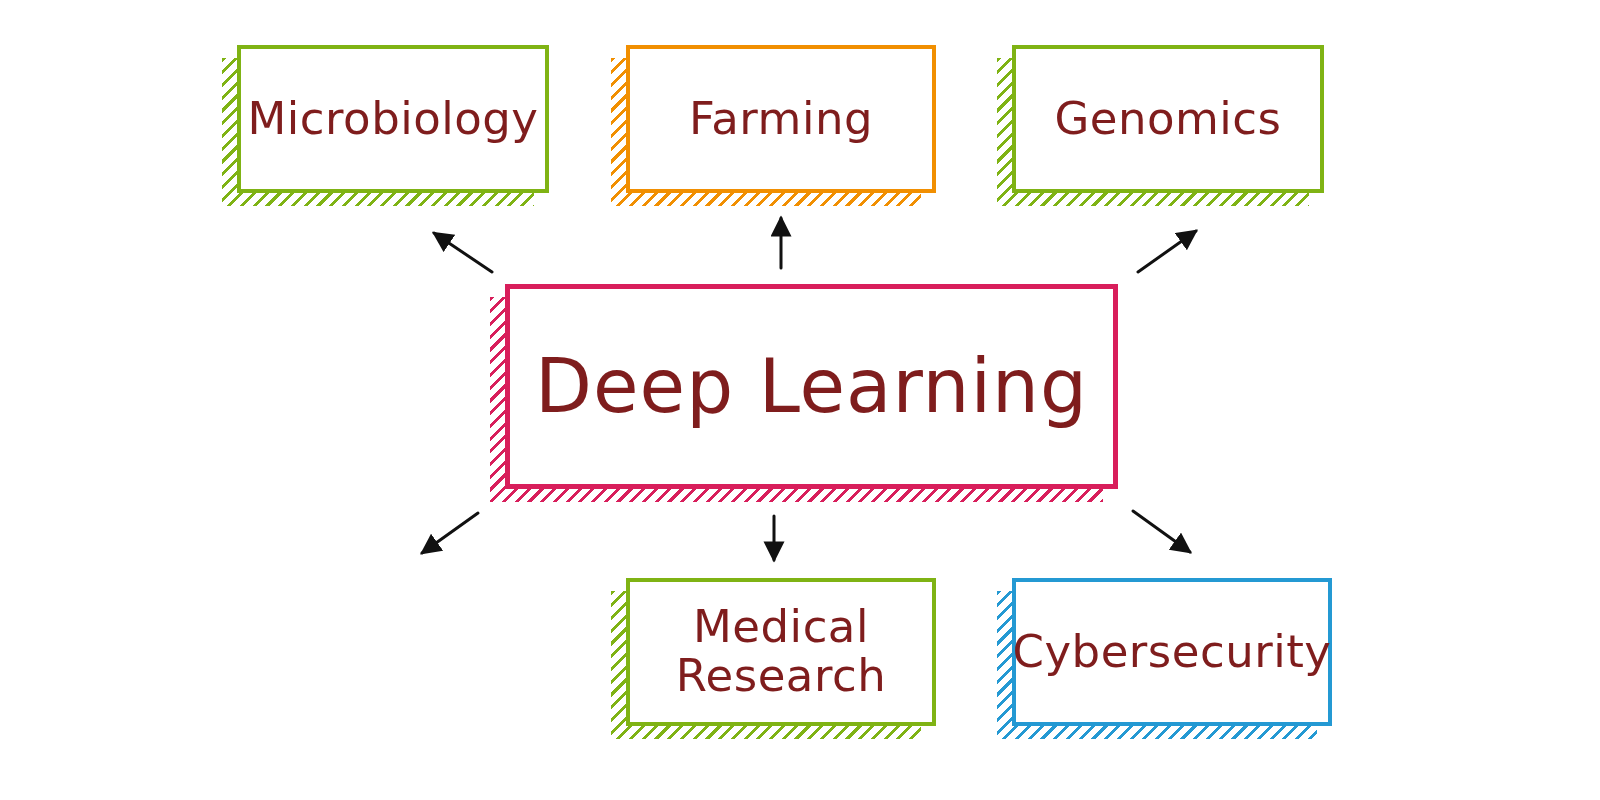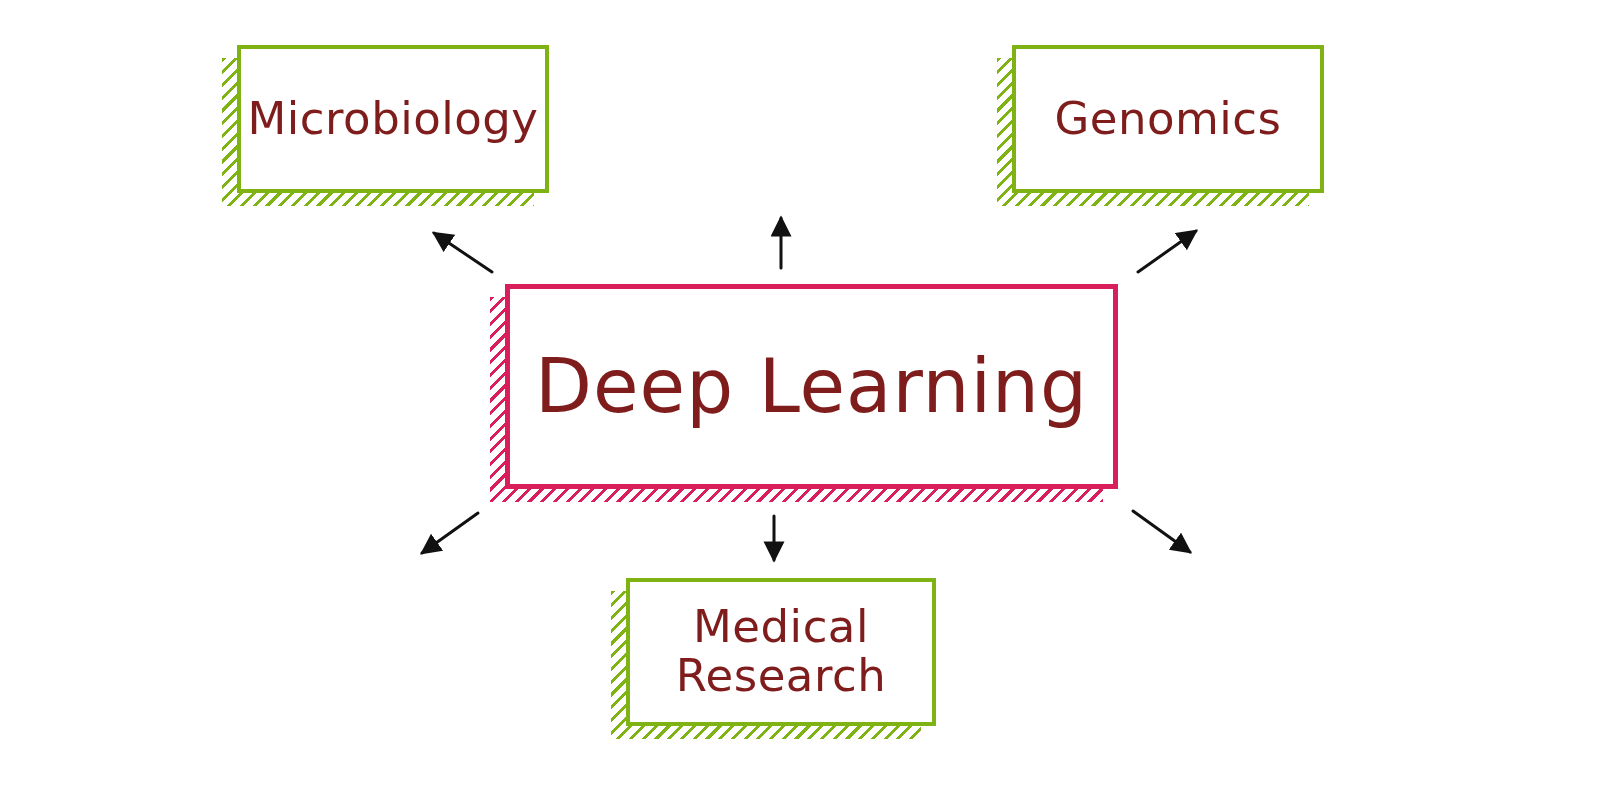--- a/index.html
+++ b/index.html
@@ -100,20 +100,26 @@
     <line x1="1133" y1="511" x2="1190" y2="552" marker-end="url(#ah)"></line>
   </svg>
 
   <div class="box pos-microbiology" style="--c: #7fb314;">
     <div class="hatch"></div>
     <div class="face">
       <span class="label">Microbiology</span>
     </div>
   </div>
 
+  <div class="box pos-farming" style="--c: #f18f01;">
+    <div class="hatch"></div>
+    <div class="face">
+      <span class="label">Farming</span>
+    </div>
+  </div>
 
   <div class="box center pos-center" style="--c: #d81e5b;">
     <div class="hatch"></div>
     <div class="face">
       <span class="label">Deep Learning</span>
     </div>
   </div>
 
   <div class="box pos-genomics" style="--c: #7fb314;">
     <div class="hatch"></div>
@@ -123,14 +129,20 @@
   </div>
 
 
   <div class="box pos-medical" style="--c: #7fb314;">
     <div class="hatch"></div>
     <div class="face">
       <span class="label">Medical Research</span>
     </div>
   </div>
 
+  <div class="box pos-cyber" style="--c: #2499d3;">
+    <div class="hatch"></div>
+    <div class="face">
+      <span class="label">Cybersecurity</span>
+    </div>
+  </div>
 
 </div>
 
 </body></html>

